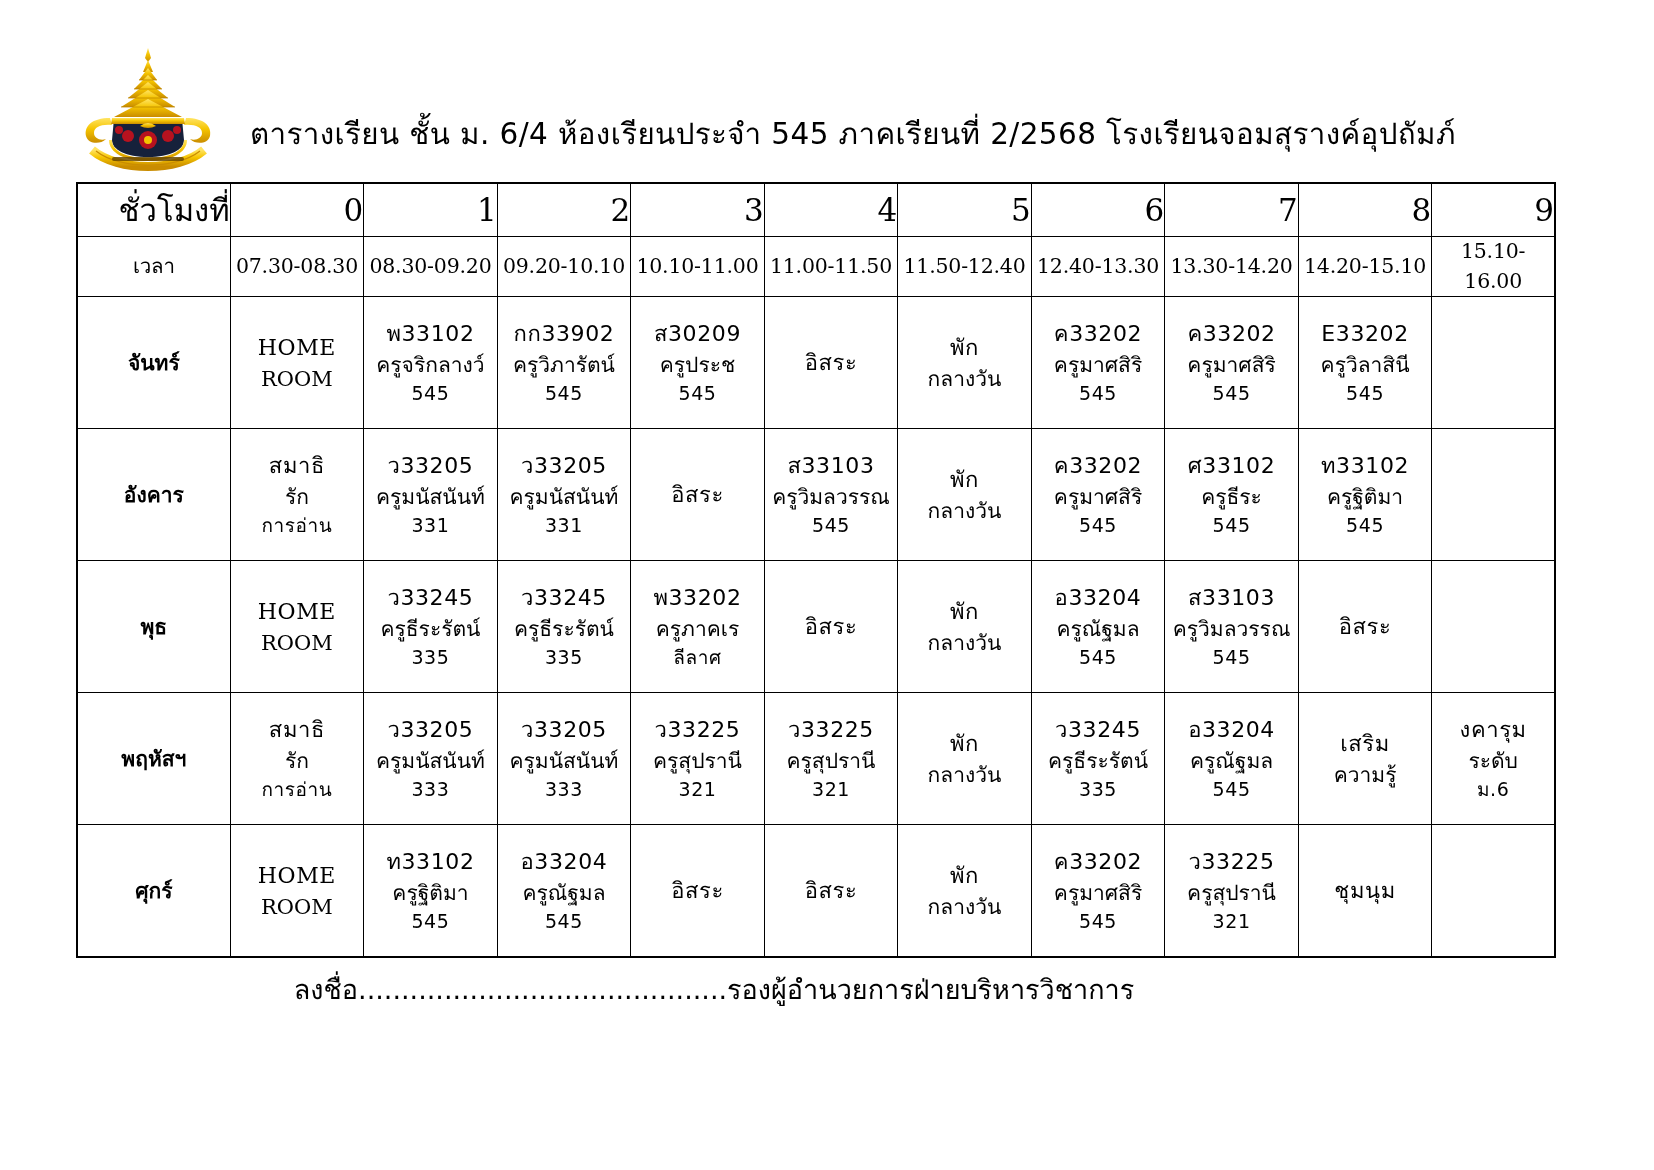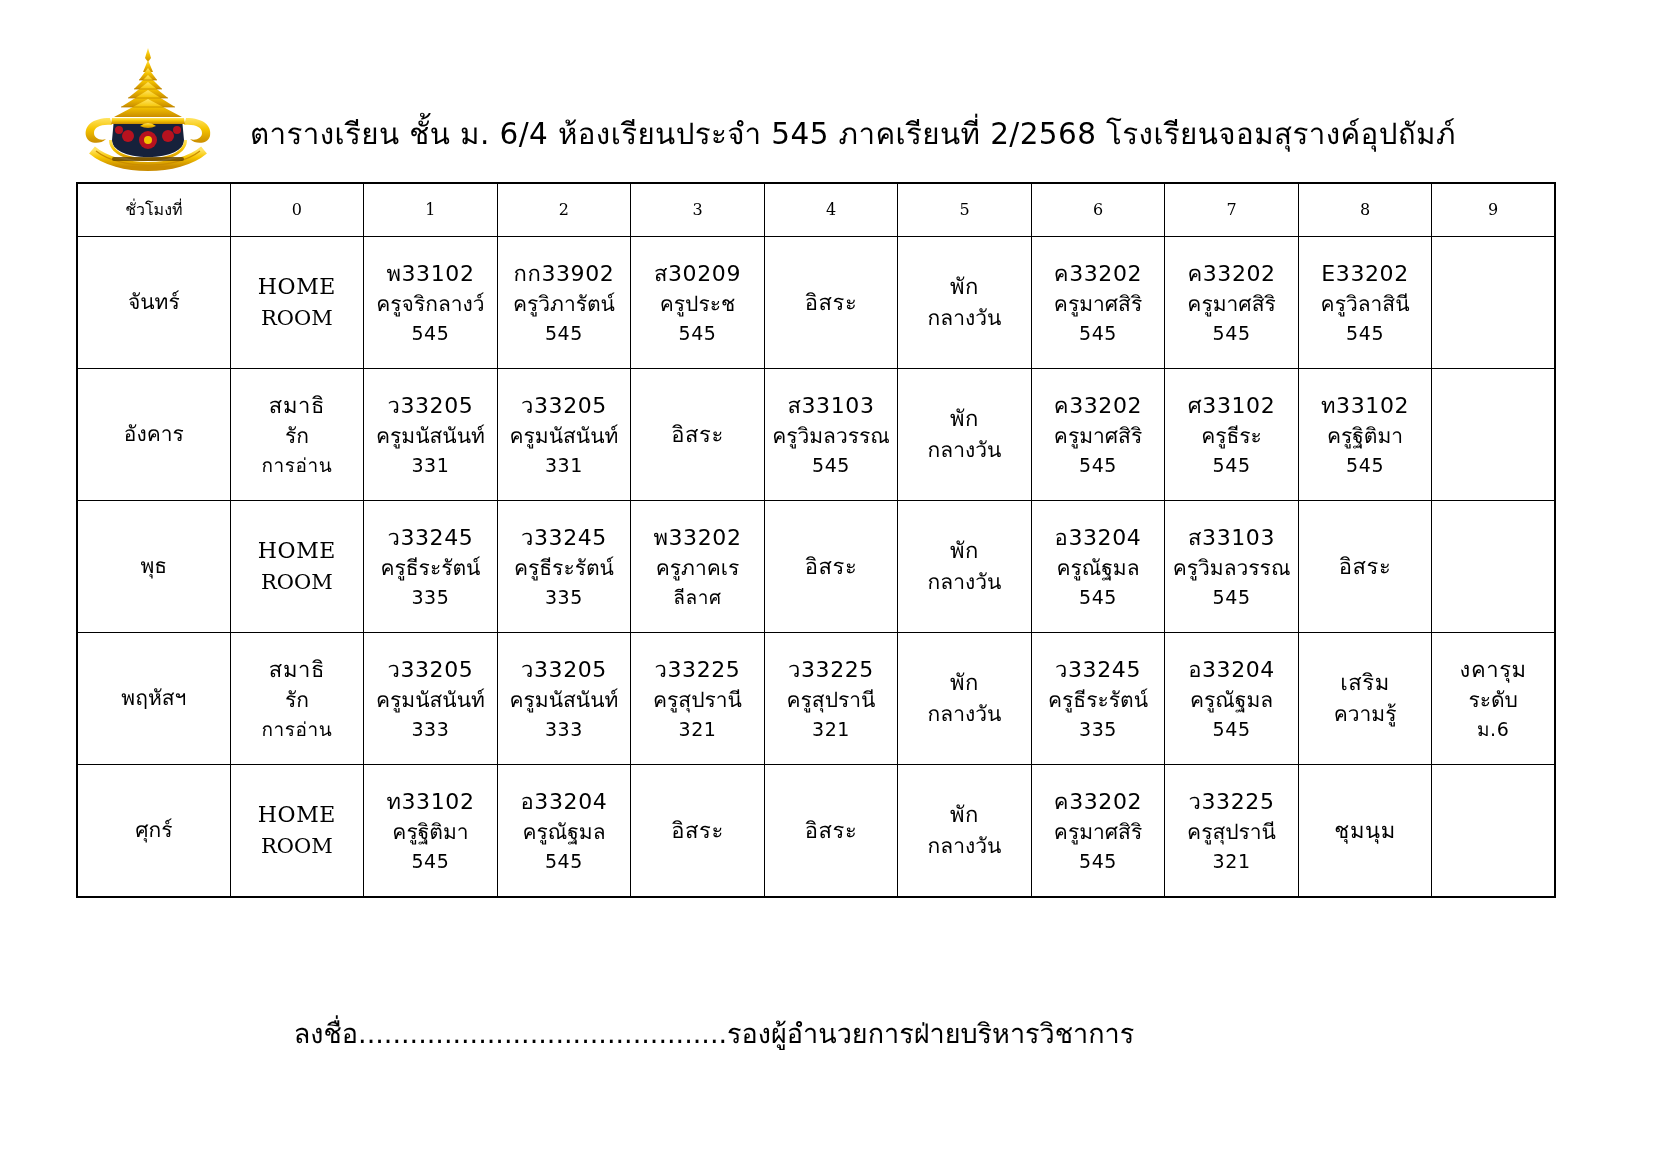--- a/index.html
+++ b/index.html
@@ -68,31 +68,31 @@
   }
   
   table.timetable {
     border: 2.5px solid #000;
   }
 
   col.c-day   { width: 148px; }
   col.c-slot  { width: 129px; }
   col.c-slot9 { width: 119px; }
 
-  tr.row-hours td { height: 52px; font-size: 16px; }
+  tr.row-hours td { height: 52px; font-size: 31px; text-align: right; }
   tr.row-time  td { height: 50px; font-size: 20.5px; letter-spacing: -0.2px; }
   tr.row-day   td { height: 131px; }
 
   td.hdr-label {
     font-size: 23px;
     font-weight: 400;
   }
   td.day-name {
     font-size: 27px;
-    font-weight: normal;
+    font-weight: bold;
   }
   .cell-lines {
     display: flex;
     flex-direction: column;
     justify-content: center;
     align-items: center;
     height: 100%;
   }
   .cell-lines > span { display: block; white-space: nowrap; }
   .ln-code   { font-size: 22px; letter-spacing: 0.6px; }
@@ -104,21 +104,20 @@
 
   
   .footer {
     position: absolute;
     left: 0;
     top: 968px;
     width: 1428px;
     text-align: center;
     font-size: 27px;
     white-space: nowrap;
-    margin-top: 44px;
   }
 </style>
 </head>
 <body>
 
 <div class="header">
 
   <div class="logo">
     <svg width="140" height="130" viewBox="0 0 140 130" xmlns="http://www.w3.org/2000/svg">
       <defs>
@@ -196,20 +195,33 @@
           <td class="serif">1</td>
           <td class="serif">2</td>
           <td class="serif">3</td>
           <td class="serif">4</td>
           <td class="serif">5</td>
           <td class="serif">6</td>
           <td class="serif">7</td>
           <td class="serif">8</td>
           <td class="serif">9</td>
         </tr>
+        <tr class="row-time">
+          <td class="hdr-label">เวลา</td>
+          <td class="serif">07.30-08.30</td>
+          <td class="serif">08.30-09.20</td>
+          <td class="serif">09.20-10.10</td>
+          <td class="serif">10.10-11.00</td>
+          <td class="serif">11.00-11.50</td>
+          <td class="serif">11.50-12.40</td>
+          <td class="serif">12.40-13.30</td>
+          <td class="serif">13.30-14.20</td>
+          <td class="serif">14.20-15.10</td>
+          <td class="serif">15.10-16.00</td>
+        </tr>
         <tr class="row-day">
           <td class="day-name">จันทร์</td>
           <td>
             <div class="cell-lines serif">
               <span class="ln-code">HOME</span>
               <span class="ln-teach">ROOM</span>
             </div>
           </td>
           <td>
             <div class="cell-lines">

